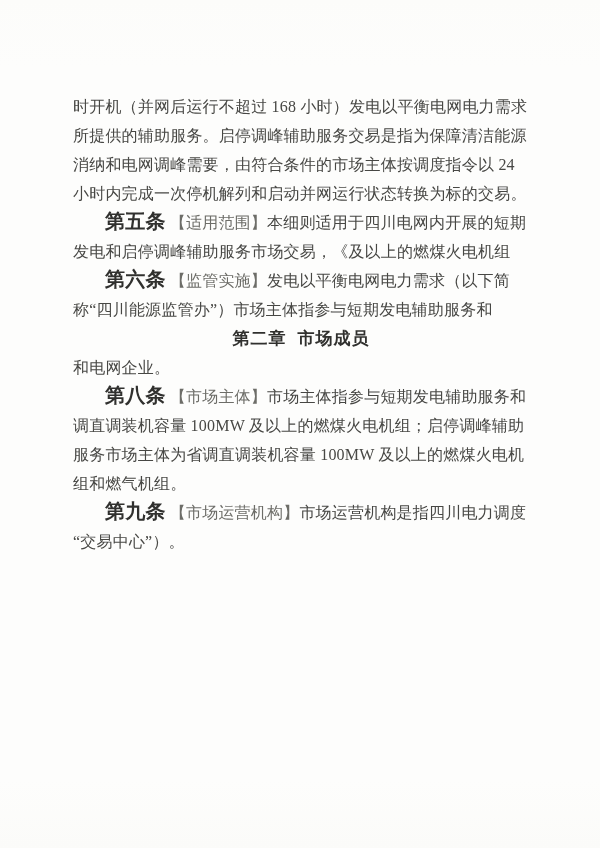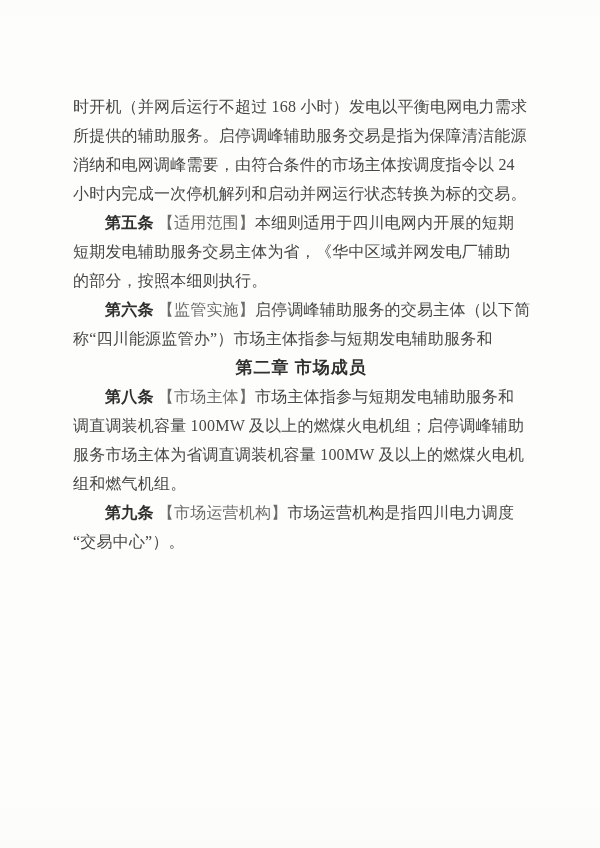--- a/index.html
+++ b/index.html
@@ -34,47 +34,47 @@
     letter-spacing:0.2px;
     color:var(--body);
     white-space:pre;
   }
   .line.indent{ padding-left:32px; }
   .line.center{ text-align:center; white-space:normal; }
   .run-normal{ color:var(--body); }
   .run-bold{
     font-weight:bold;
     color:var(--bold);
-    font-family:Liberation Serif, serif;
-    font-size:16px;
+    font-family:Liberation Mono, monospace;
+    font-size:20px;
   }
   .run-label{ color:var(--label); }
   .run-heading{
     font-weight:bold;
     color:var(--bold);
-    font-family:Liberation Serif, serif;
+    font-family:Liberation Mono, monospace;
     font-size:17px;
     letter-spacing:1px;
   }
 </style>
 </head>
 <body>
 
 <div class="page">
   <div class="text-block" id="text-block">
       <div class="line"><span class="run-normal">时开机（并网后运行不超过 168 小时）发电以平衡电网电力需求</span></div>
       <div class="line"><span class="run-normal">所提供的辅助服务。启停调峰辅助服务交易是指为保障清洁能源</span></div>
       <div class="line"><span class="run-normal">消纳和电网调峰需要，由符合条件的市场主体按调度指令以 24</span></div>
       <div class="line"><span class="run-normal">小时内完成一次停机解列和启动并网运行状态转换为标的交易。</span></div>
       <div class="line indent"><span class="run-bold">第五条</span><span class="run-normal"> </span><span class="run-label">【适用范围】</span><span class="run-normal">本细则适用于四川电网内开展的短期</span></div>
-      <div class="line"><span class="run-normal">短期发电辅助服务交易主体为省，《华中区域并网发电厂辅助</span></div>
-      <div class="line"><span class="run-normal">的部分，按照本细则执行。</span></div>
-      <div class="line indent"><span class="run-bold">第六条</span><span class="run-normal"> </span><span class="run-label">【监管实施】</span><span class="run-normal">启停调峰辅助服务的交易主体（以下简</span></div>
+      <div class="line"><span class="run-normal">发电和启停调峰辅助服务市场交易，《及以上的燃煤火电机组</span></div>
+      <div class="line indent"><span class="run-bold">第六条</span><span class="run-normal"> </span><span class="run-label">【监管实施】</span><span class="run-normal">发电以平衡电网电力需求（以下简</span></div>
       <div class="line"><span class="run-normal">称“四川能源监管办”）市场主体指参与短期发电辅助服务和</span></div>
       <div class="line center"><span class="run-heading">第二章 市场成员</span></div>
+      <div class="line"><span class="run-normal">和电网企业。</span></div>
       <div class="line indent"><span class="run-bold">第八条</span><span class="run-normal"> </span><span class="run-label">【市场主体】</span><span class="run-normal">市场主体指参与短期发电辅助服务和</span></div>
       <div class="line"><span class="run-normal">调直调装机容量 100MW 及以上的燃煤火电机组；启停调峰辅助</span></div>
       <div class="line"><span class="run-normal">服务市场主体为省调直调装机容量 100MW 及以上的燃煤火电机</span></div>
       <div class="line"><span class="run-normal">组和燃气机组。</span></div>
       <div class="line indent"><span class="run-bold">第九条</span><span class="run-normal"> </span><span class="run-label">【市场运营机构】</span><span class="run-normal">市场运营机构是指四川电力调度</span></div>
       <div class="line"><span class="run-normal">“交易中心”）。</span></div>
     </div>
 </div>
 
 </body></html>

